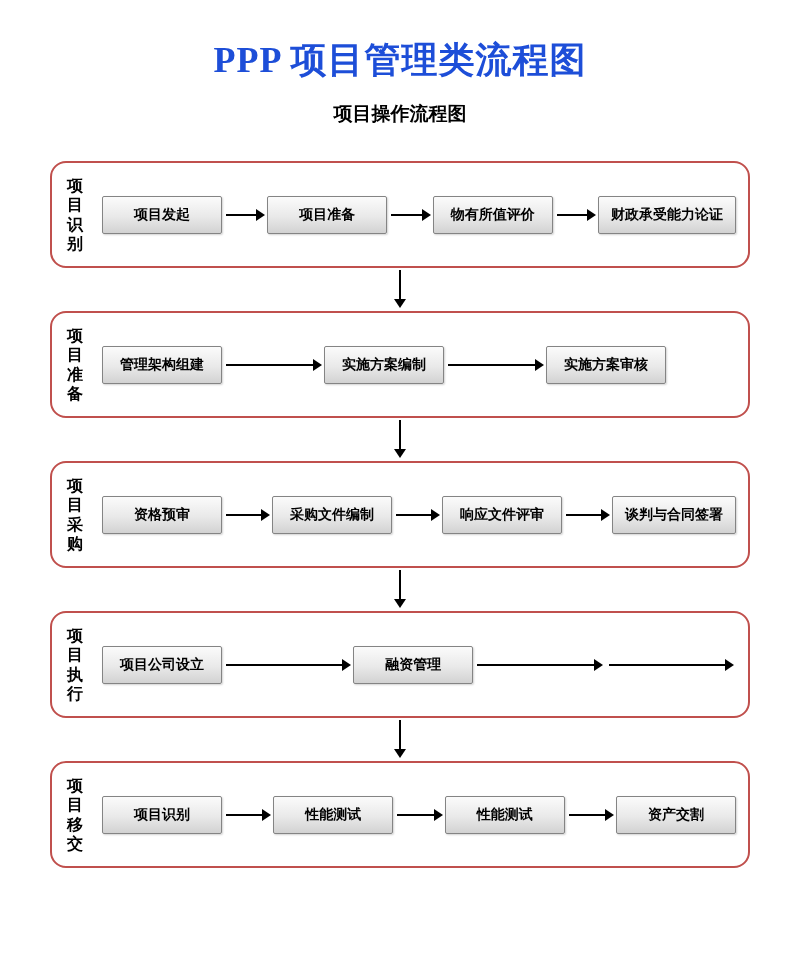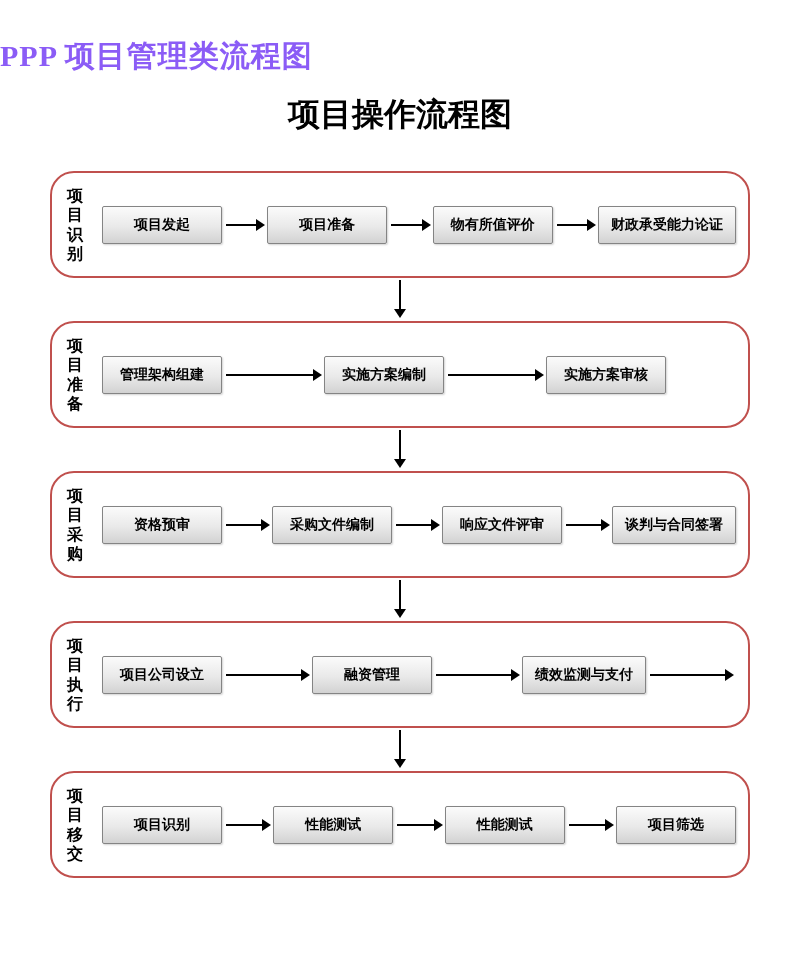--- a/index.html
+++ b/index.html
@@ -10,42 +10,43 @@
   }
   .page {
     width: 800px;
     height: 962px;
     margin: 0 auto;
     background: #ffffff;
     padding-top: 36px;
     overflow: hidden;
   }
   .title {
+    text-align: center;
     font-family: "Liberation Serif", "DejaVu Serif", serif;
     font-weight: bold;
-    font-size: 30px;
+    font-size: 36px;
     letter-spacing: 1px;
-    color: #8b5cf6;
+    color: #1d4ed8;
   }
   .subtitle {
     text-align: center;
     font-family: Liberation Sans, sans-serif;
     font-weight: bold;
-    font-size: 32px;
+    font-size: 19px;
     margin-top: 16px;
     color: #000;
   }
   .flow {
     width: 700px;
     margin: 34px auto 0 auto;
   }
   .lane {
     height: 107px;
     border: 2px solid #c0504d;
-    border-radius: 24px;
+    border-radius: 16px;
     display: flex;
     align-items: center;
     padding: 0 10px 0 14px;
     background: #ffffff;
   }
   .lane-label {
     width: 18px;
     font-size: 16px;
     font-weight: bold;
     line-height: 1.2;
@@ -174,35 +175,34 @@
       <div class="varrow"></div>
     </div>
 
     <div class="lane">
       <div class="lane-label">项目执行</div>
       <div class="lane-content">
         <div class="step">项目公司设立</div>
         <div class="harrow"></div>
         <div class="step">融资管理</div>
         <div class="harrow"></div>
-        <div class="step">绩效监测与支付</div>
         <div class="harrow"></div>
       </div>
     </div>
     <div class="gap">
       <div class="varrow"></div>
     </div>
 
     <div class="lane">
       <div class="lane-label">项目移交</div>
       <div class="lane-content">
         <div class="step">项目识别</div>
         <div class="harrow"></div>
         <div class="step">性能测试</div>
         <div class="harrow"></div>
         <div class="step">性能测试</div>
         <div class="harrow"></div>
-        <div class="step">项目筛选</div>
+        <div class="step">资产交割</div>
       </div>
     </div>
 
   </div>
 </div>
 
 </body></html>

